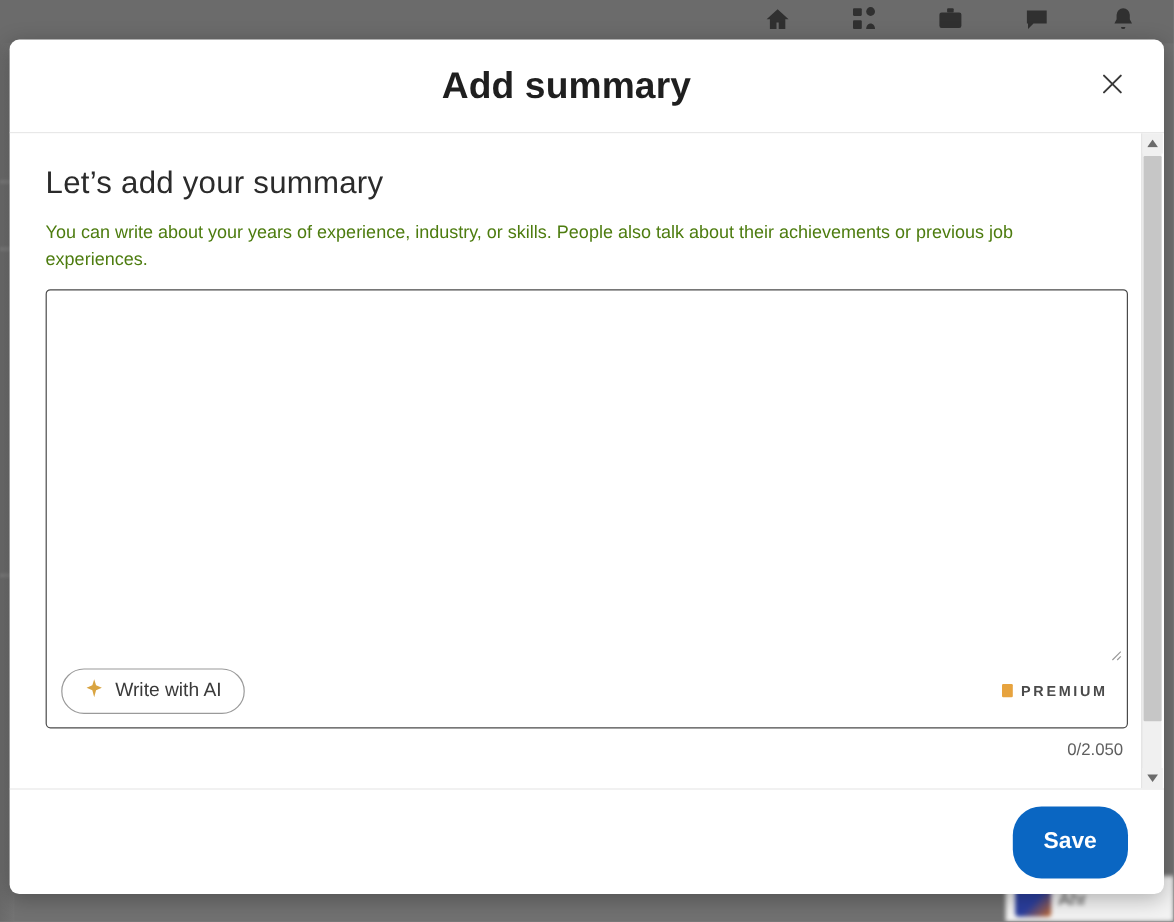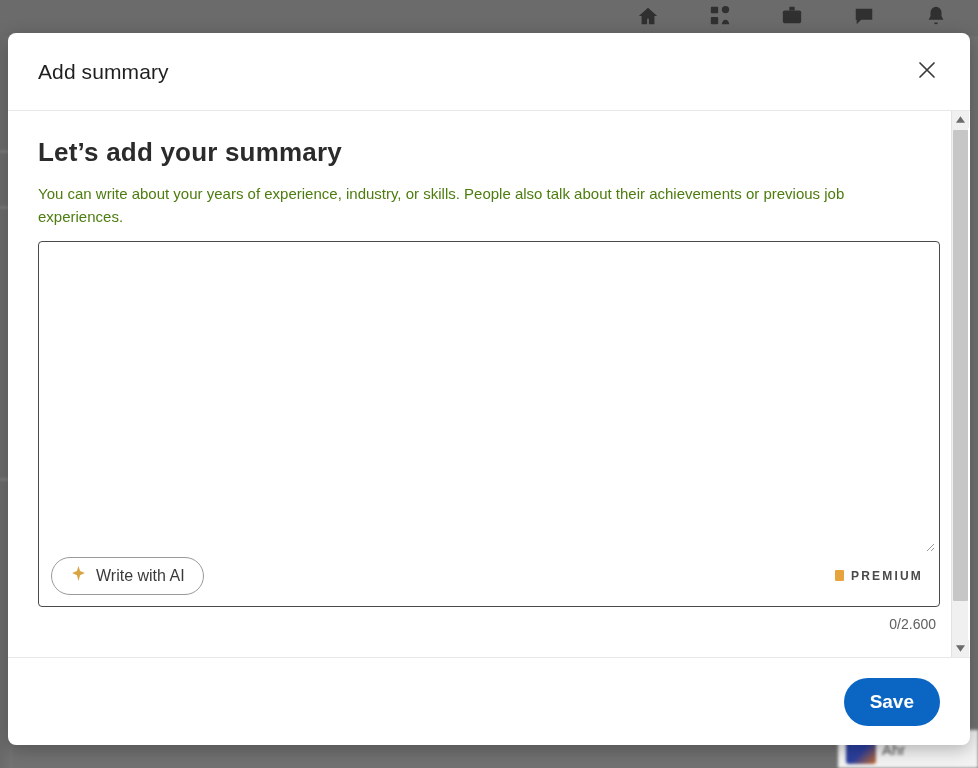--- a/index.html
+++ b/index.html
@@ -66,40 +66,41 @@
     overflow: hidden;
   }
 
   .modal-header {
     height: 78px; flex: none;
     display: flex; align-items: center;
     padding: 0 22px 0 30px;
     border-bottom: 1px solid #e8e8e8;
   }
   .modal-title {
-    font-size: 21px; color: #1f1f1f; font-weight: 400;
+    font-size: 31px; color: #1f1f1f; font-weight: 700;
     letter-spacing: .1px;
     flex: 1;
+    text-align: center;
   }
   .close-btn {
     width: 42px; height: 42px; border: none; background: transparent;
     border-radius: 50%; cursor: pointer;
     display: flex; align-items: center; justify-content: center;
     padding: 0;
   }
   .close-btn svg { stroke: #3a3a3a; }
 
   .modal-body {
     flex: 1; position: relative;
     padding: 26px 30px 0 30px;
     overflow: hidden;
   }
 
   .body-heading {
-    font-size: 26px; font-weight: 700; color: #2b2b2b;
+    font-size: 26px; font-weight: 400; color: #2b2b2b;
     margin: 0 0 14px 0; letter-spacing: .2px;
   }
   .body-desc {
     font-size: 15px; line-height: 1.55; color: #4d7c0f;
     margin: 0 0 12px 0;
     max-width: 880px;
     filter: blur(0.35px);
   }
 
   .field-box {
@@ -175,21 +176,21 @@
     background: #c6c6c6; border-radius: 1px; cursor: pointer;
   }
 
   .modal-footer {
     height: 88px; flex: none;
     border-top: 1px solid #e8e8e8;
     display: flex; align-items: center; justify-content: flex-end;
     padding: 0 30px;
   }
   .save-btn {
-    min-width: 84px; height: 48px;
+    min-width: 84px; height: 60px;
     padding: 0 26px;
     border: none; border-radius: 24px;
     background: #0a66c2; color: #fff;
     font-size: 19px; font-weight: 600;
     font-family: "Liberation Sans", sans-serif;
     cursor: pointer;
   }
 </style>
 </head>
 <body>
@@ -287,21 +288,21 @@
           <span>Write with AI</span>
         </button>
 
         <div class="premium-badge">
           <span class="premium-square"></span>
           <span>PREMIUM</span>
         </div>
       </div>
     </div>
 
-    <div class="char-count">0/2.600</div>
+    <div class="char-count">0/2.050</div>
 
     <div class="scrollbar">
       <div class="sb-arrow">
         <svg width="9" height="7" viewBox="0 0 10 7" fill="#6b6b6b">
             <path d="M5 0 10 7 0 7z"></path>
           </svg>
       </div>
       <div class="sb-track">
         <div class="sb-thumb"></div>
       </div>

